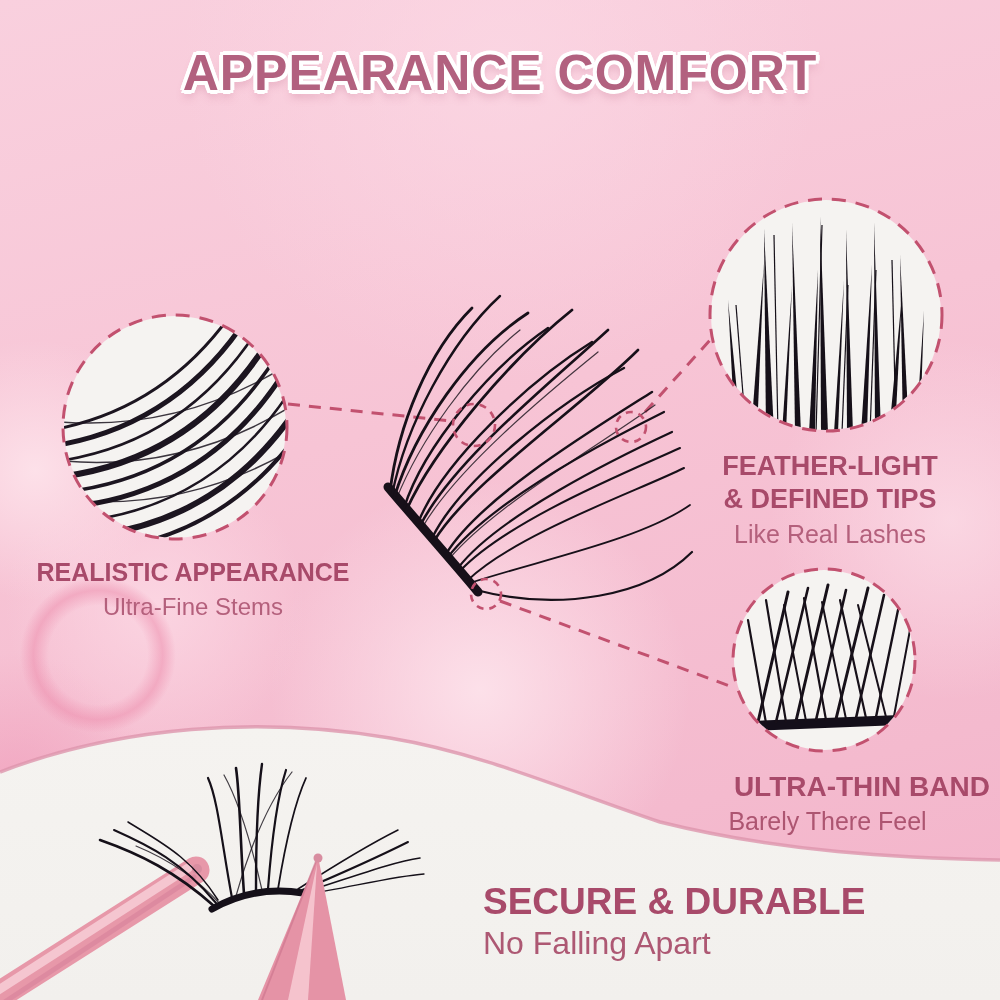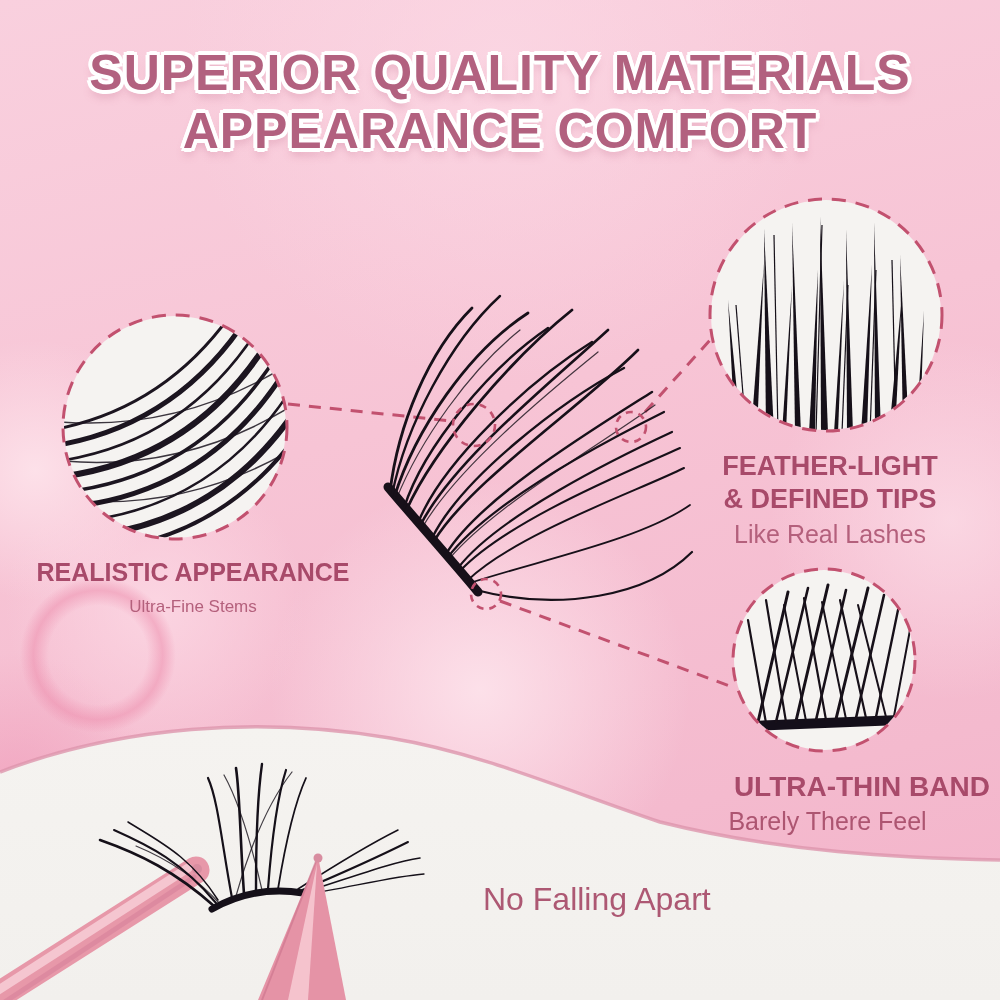--- a/index.html
+++ b/index.html
@@ -28,21 +28,21 @@
       0 7px 9px rgba(187,96,128,.35);
   }
   .co{text-align:center;}
   .co-title{font-size:26px; font-weight:bold; color:#a84a6a; line-height:33px;}
   .co-sub{font-size:25px; color:#b4607c; margin-top:3px; line-height:30px;}
   .co-sub.bold{font-weight:normal; color:#ad5571;}
   .feather{left:655px; top:450px; width:350px;}
   .feather .co-title{font-size:27px;}
   .realistic{left:13px; top:556px; width:360px;}
   .realistic .co-title{font-size:25px;}
-  .realistic .co-sub{font-size:17px;}
+  .realistic .co-sub{font-size:24px;}
   .band{left:665px; top:770px; width:325px;}
   .band .co-title{font-size:28px;text-align:right;}
   .secure{left:483px; top:880px; width:480px; text-align:left;}
   .secure .co-title{font-size:37px; line-height:44px;}
   .secure .co-sub{font-size:32px; margin-top:4px; color:#ad5873;}
 </style>
 </head>
 <body>
 
 <div class="stage">
@@ -217,37 +217,37 @@
       <g stroke="#151019" fill="none" stroke-linecap="round">
         <path d="M214,906 C176,872 140,854 100,840" stroke-width="2.6"></path>
         <path d="M216,903 C182,862 150,846 114,830" stroke-width="2"></path>
         <path d="M218,900 C190,856 160,842 128,822" stroke-width="1.5"></path>
         <path d="M220,904 C195,876 165,858 136,846" stroke-width="1.2" opacity=".8"></path>
       </g>
     </g>
   </svg>
 
   <div class="txt headline">
-    <div>SUPERIOR QUALITY MATERIALS</div>
     <div>APPEARANCE COMFORT</div>
   </div>
 
   <div class="txt co feather">
     <div class="co-title">FEATHER-LIGHT</div>
     <div class="co-title">&amp; DEFINED TIPS</div>
     <div class="co-sub">Like Real Lashes</div>
   </div>
 
   <div class="txt co realistic">
     <div class="co-title">REALISTIC APPEARANCE</div>
     <div class="co-sub">Ultra-Fine Stems</div>
   </div>
 
   <div class="txt co band">
     <div class="co-title">ULTRA-THIN BAND</div>
     <div class="co-sub bold">Barely There Feel</div>
   </div>
 
   <div class="txt co secure">
+    <div class="co-title">SECURE &amp; DURABLE</div>
     <div class="co-sub">No Falling Apart</div>
   </div>
 
 </div>
 
 </body></html>

